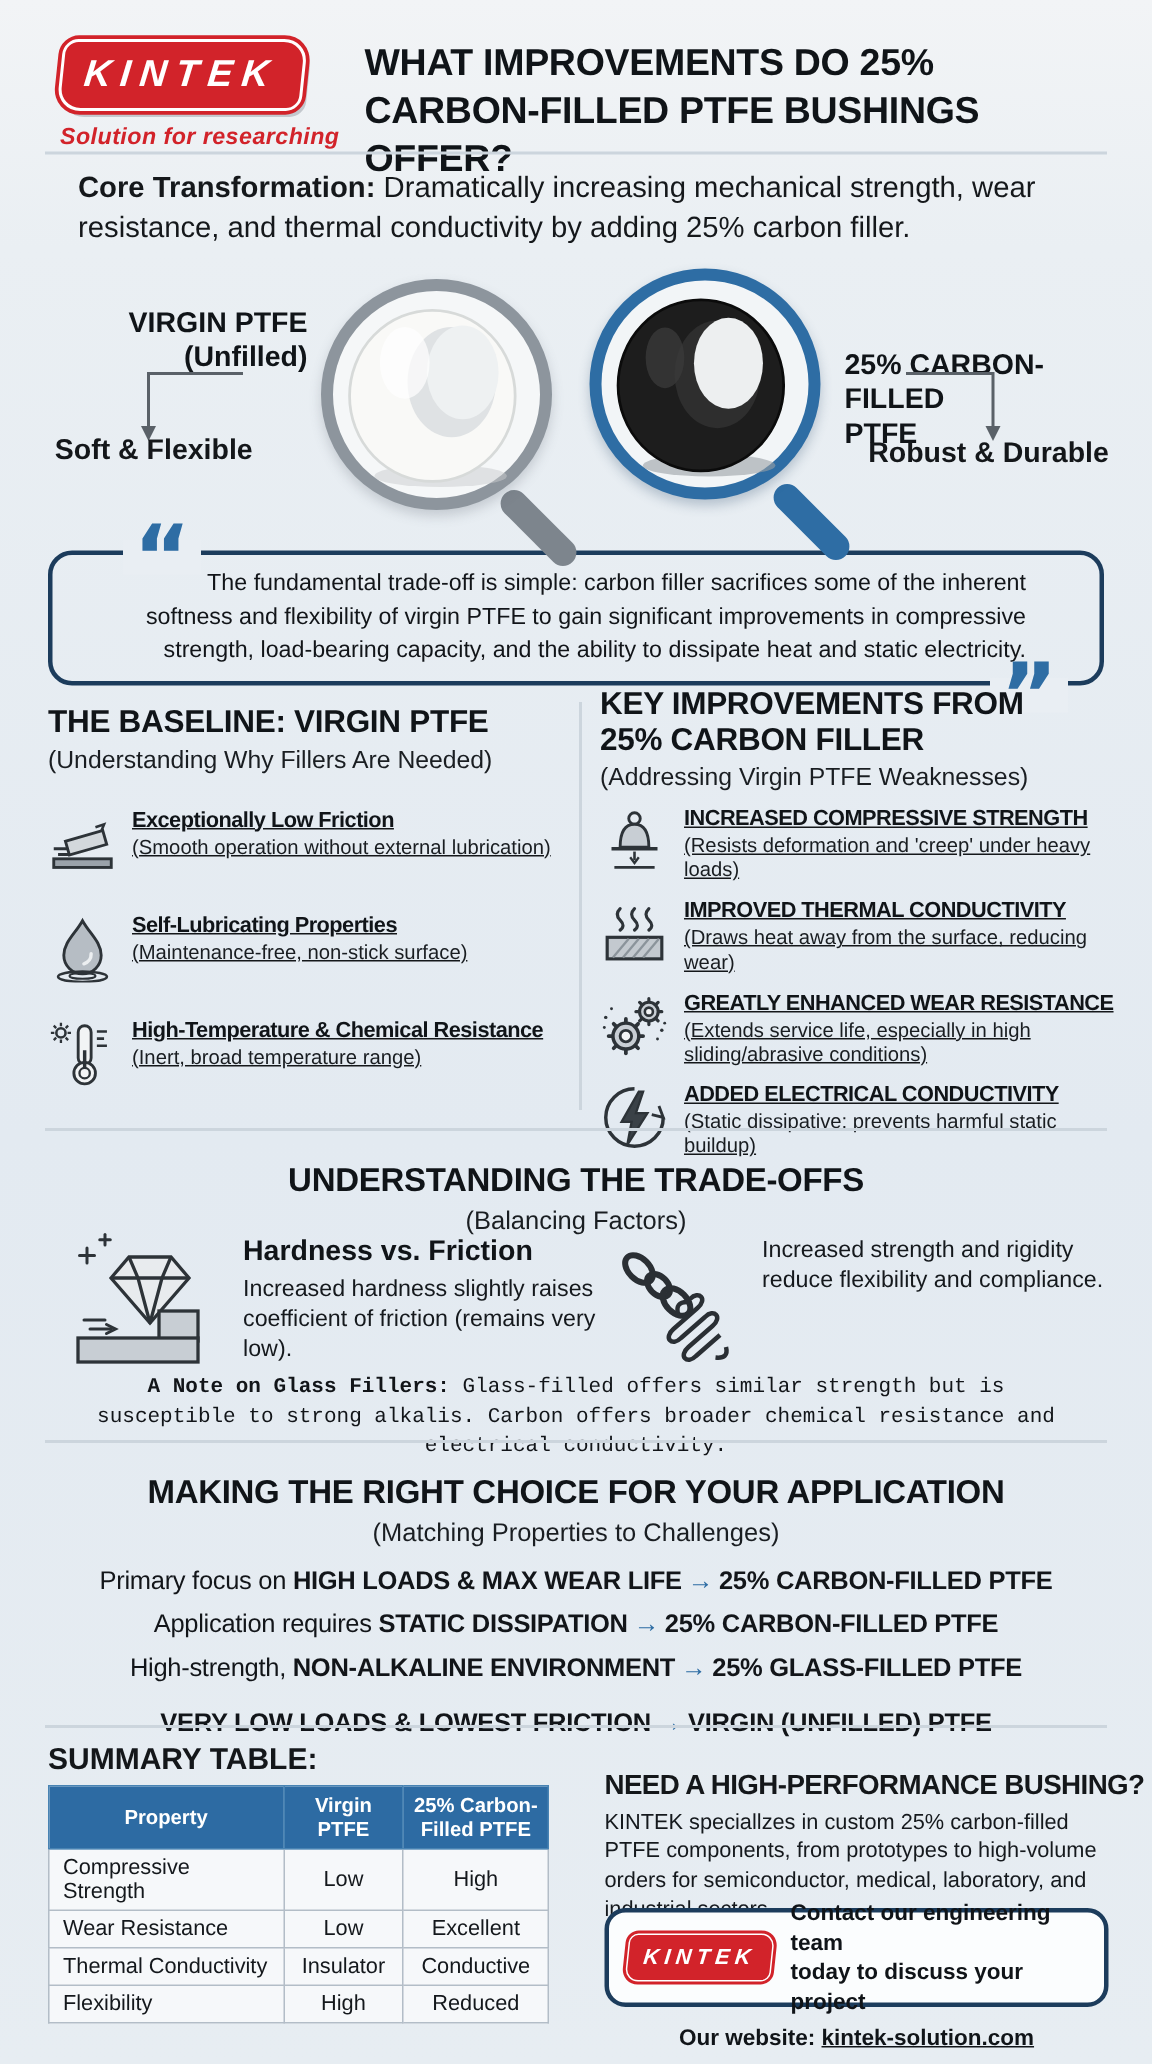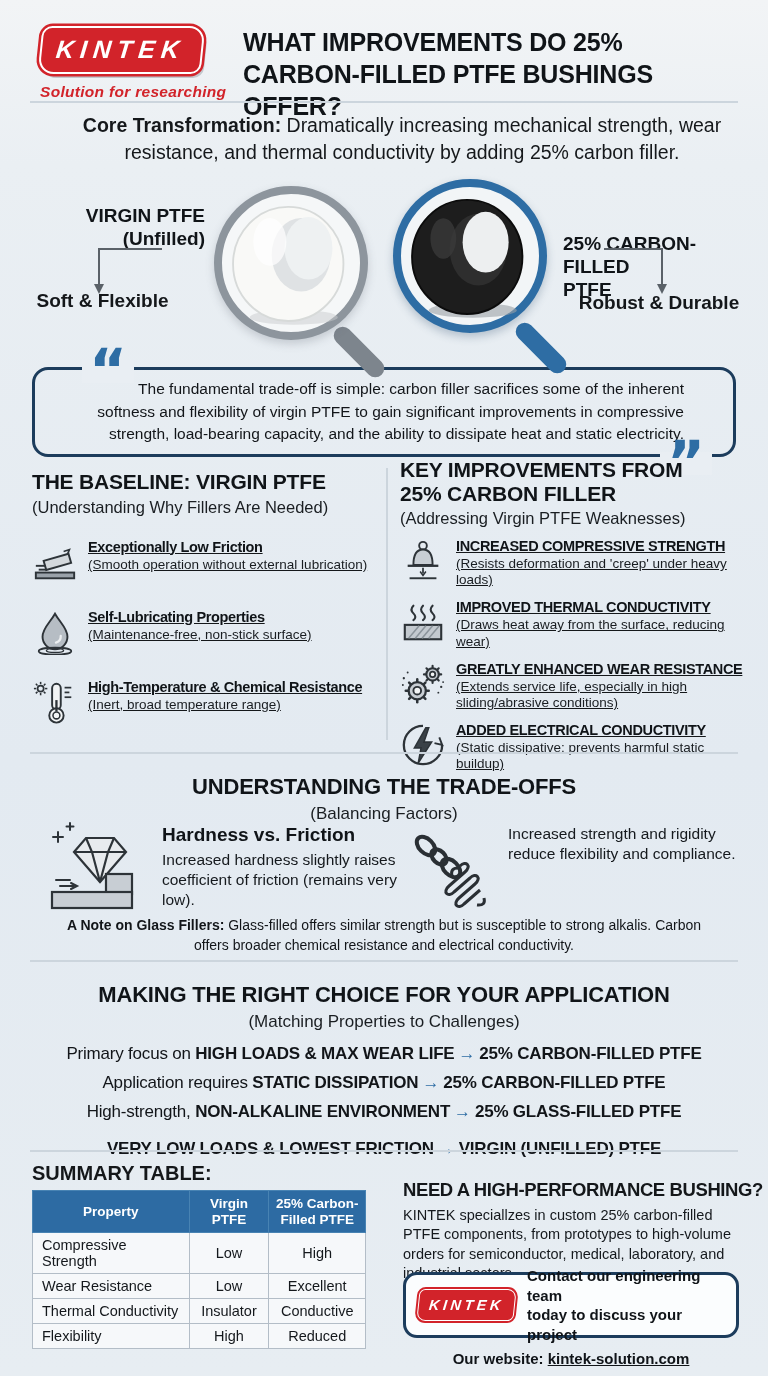--- a/index.html
+++ b/index.html
@@ -18,21 +18,21 @@
     padding:7px 16px 8px 14px; border-radius:10px 16px 10px 16px;
     border:2px solid #fff; box-shadow:0 0 0 2.5px #d2232a, 3px 4px 0 rgba(160,166,173,.55);
     transform:skewX(-6deg);
   }
   .logo-badge span { display:inline-block; transform:skewX(0deg); font-style:italic; font-weight:800; font-size:25px; letter-spacing:6px; }
   .logo-tagline { margin-top:9px; color:#d2232a; font-style:italic; font-weight:700; font-size:15.5px; letter-spacing:.3px; }
   .page-title { left:243px; top:27px; width:505px; font-size:25px; font-weight:800; line-height:1.27; letter-spacing:-0.2px; color:#101418;}
   .divider { height:2px; background:#ccd5dd; left:30px; width:708px; }
 
   
-  .intro { left:68px; top:112px; width:668px; text-align:center; font-size:19.5px; line-height:1.38; color:#15181b; }
+  .intro { left:52px; top:112px; width:668px; text-align:left; font-size:19.5px; line-height:1.38; color:#15181b; }
   .intro b { font-weight:800; }
 
   
   .cmp-label { font-size:19px; font-weight:800; line-height:1.22; color:#101418; }
   .lbl-left  { left:40px;  top:204px; width:165px; text-align:right; }
   .lbl-right { left:563px; top:200px; width:180px; text-align:left;margin-top:32px; }
   .trait-left  { left:30px;  top:290px; width:145px; text-align:center; font-size:19px; font-weight:800; }
   .trait-right { left:575px; top:292px; width:168px; text-align:center; font-size:19px; font-weight:800; }
   .handle { width:18px; height:64px; border-radius:9px; z-index:1; }
   .handle-left  { left:350px; top:320px; background:#7d858d; transform:rotate(-45deg); }
@@ -64,21 +64,21 @@
   .col-right .feat-list { margin-top:10px; }
   .feat-icon { flex:none; width:46px; height:46px; }
   .feat-title { font-size:14.5px; font-weight:800; letter-spacing:-0.35px; white-space:nowrap; color:#101418;}
   .feat-desc { font-size:13.5px; line-height:1.2; margin-top:2px; color:#191d21; }
 
   
   .sec-h { text-align:center; font-size:22px; font-weight:800; letter-spacing:-0.2px; color:#101418;}
   .sec-sub { text-align:center; font-size:17px; margin-top:3px; color:#1a1e22;}
   .tradeoff-title { font-size:19px; font-weight:800; margin-bottom:4px; color:#101418;}
   .tradeoff-desc { font-size:15.5px; line-height:1.3; color:#15191d;}
-  .note { text-align:center; font-size:14px; line-height:1.4; color:#121519; }
+  .note { text-align:center; font-size:14px; line-height:1.4; color:#121519;font-family:Liberation Mono, monospace; }
   .note b { font-weight:800; }
 
   
   .choice-row { text-align:center; font-size:17px; margin-bottom:9px; color:#121519; letter-spacing:-0.2px;}
   .choice-row .cond, .choice-row .res { font-weight:800; }
   .choice-row .arrow { color:#2e6da4; font-weight:800; padding:0 4px; }
   .choice-row.last { margin-top:17px; }
 
   
   .summary-heading { left:32px; top:1162px; font-size:20px; font-weight:800; }

